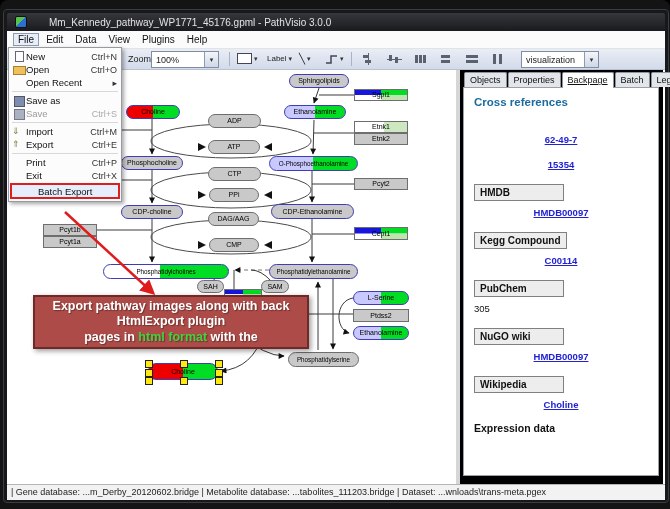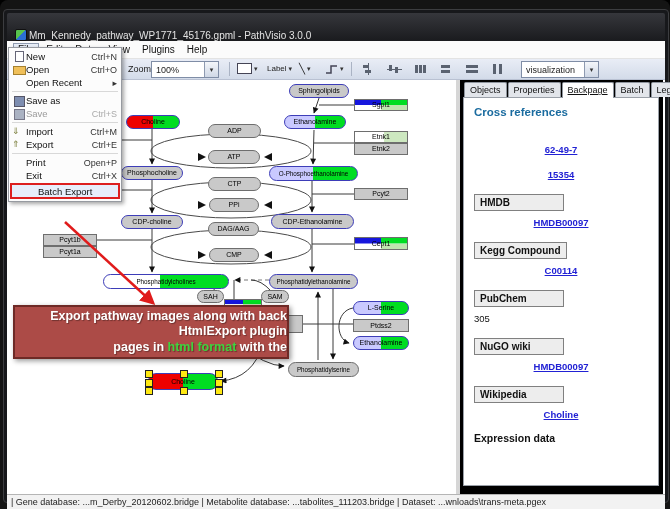--- a/index.html
+++ b/index.html
@@ -1,21 +1,21 @@
 <!DOCTYPE html>
 <html><head>
 <meta charset="utf-8">
 <style>
   html,body{margin:0;padding:0;background:#000;}
   .screen{position:relative;width:670px;height:509px;background:#141414;overflow:hidden;
           font-family:"Liberation Sans",sans-serif;border-radius:8px 8px 0 0;}
   .window{position:absolute;left:3px;top:9px;width:658px;height:486px;background:#17181b;
           border:1px solid #3c3d40;border-radius:4px;padding:3px;}
   
-  .titlebar{height:28px;display:flex;align-items:flex-end;gap:2px;padding-left:8px;
+  .titlebar{height:18px;display:flex;align-items:center;gap:22px;padding-left:8px;
             background:linear-gradient(#36373c,#1a1b1e);border-radius:2px 2px 0 0;}
   .app-icon{width:10px;height:10px;display:inline-block;border-radius:2px;
             background:linear-gradient(135deg,#58c24e 0 50%,#2b6fd4 50% 100%);border:1px solid #111;}
   .title-text{color:#e3e3e3;font-size:10px;white-space:nowrap;}
   
   .menubar{height:17px;background:#fbfbfb;display:flex;align-items:center;padding-left:6px;gap:2px;
            border-bottom:1px solid #e3e3e3;}
   .mb-item{font-size:10px;color:#111;padding:1px 5px;}
   .mb-item.open{border:1px solid #8f9bb0;background:#e8eef8;padding:0 4px;}
   
@@ -87,23 +87,23 @@
   .fill-lav-green{background:linear-gradient(to right,#c9c9ff 50%,#00dd22 50%);}
   .fill-white-green{background:linear-gradient(to right,#ffffff 45%,#00dd22 45%);}
   .fill-white-lightgreen{background:linear-gradient(to right,#ffffff 55%,#cde8c0 55%);}
   .fill-blue-green{background-image:linear-gradient(to right,#1616dd 50%,#00dd22 50%),
                                    linear-gradient(to right,#ffffff 50%,#bfe4af 50%);
                    background-size:100% 50%,100% 50%;background-position:top,bottom;background-repeat:no-repeat;}
   .handle{position:absolute;width:6px;height:6px;background:#ffe913;border:1px solid #222;z-index:30;}
   #edges-svg{position:absolute;left:0;top:0;z-index:1;}
   #annot-svg{position:absolute;left:0;top:0;z-index:40;pointer-events:none;}
   
-  .callout{position:absolute;left:6px;top:225px;width:272px;height:50px;background:#ac4b47;
+  .callout{position:absolute;left:26px;top:225px;width:272px;height:50px;background:#ac4b47;
            border:2px solid #6e2a26;box-shadow:2px 2px 5px rgba(0,0,0,.4);z-index:50;
-           display:flex;flex-direction:column;justify-content:center;align-items:flex-end;}
+           display:flex;flex-direction:column;justify-content:center;}
   .co-line{text-align:center;color:#fff;font-weight:bold;font-size:12.5px;line-height:1.22;
            text-shadow:1px 1px 1px rgba(0,0,0,.35);}
   .co-line .hl{color:#3ed43e;}
 </style>
 </head>
 <body>
 
 <div class="screen">
   <div class="window">
     <div class="titlebar">
@@ -360,21 +360,21 @@
       </div>
       <div class="fm-item">
         <span class="fm-icon ic-export"></span>
         <span class="fm-label">Export</span>
         <span class="fm-shortcut">Ctrl+E</span>
       </div>
       <div class="fm-sep"></div>
       <div class="fm-item">
         <span class="fm-icon"></span>
         <span class="fm-label">Print</span>
-        <span class="fm-shortcut">Open+P</span>
+        <span class="fm-shortcut">Ctrl+P</span>
       </div>
       <div class="fm-item">
         <span class="fm-icon"></span>
         <span class="fm-label">Exit</span>
         <span class="fm-shortcut">Ctrl+X</span>
       </div>
       <div class="fm-item highlighted">
         <span class="fm-icon"></span>
         <span class="fm-label">Batch Export</span>
         <span class="fm-shortcut"></span>

